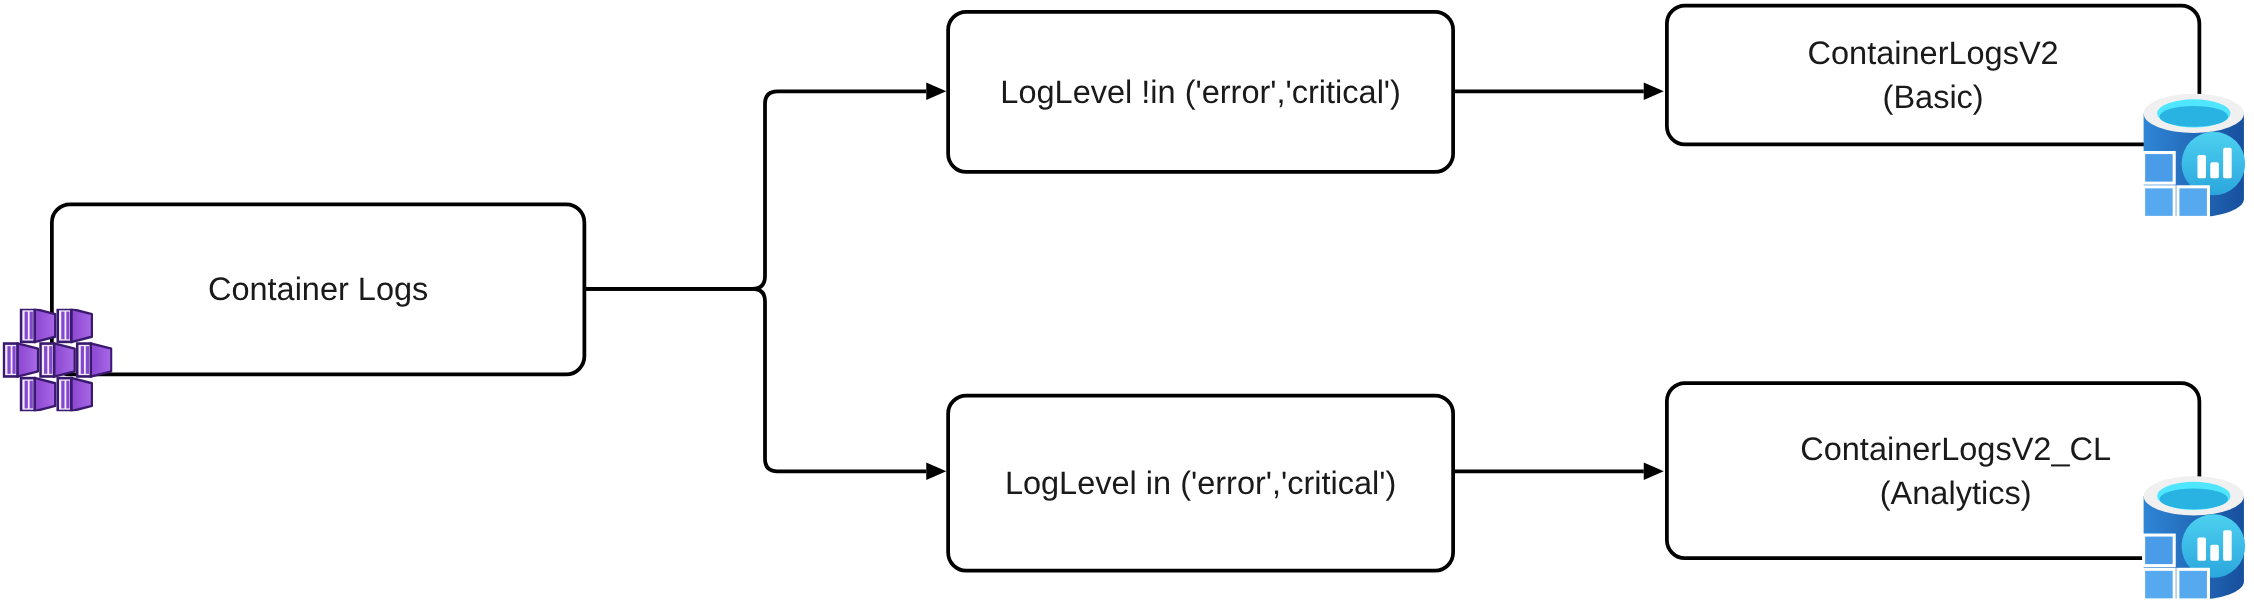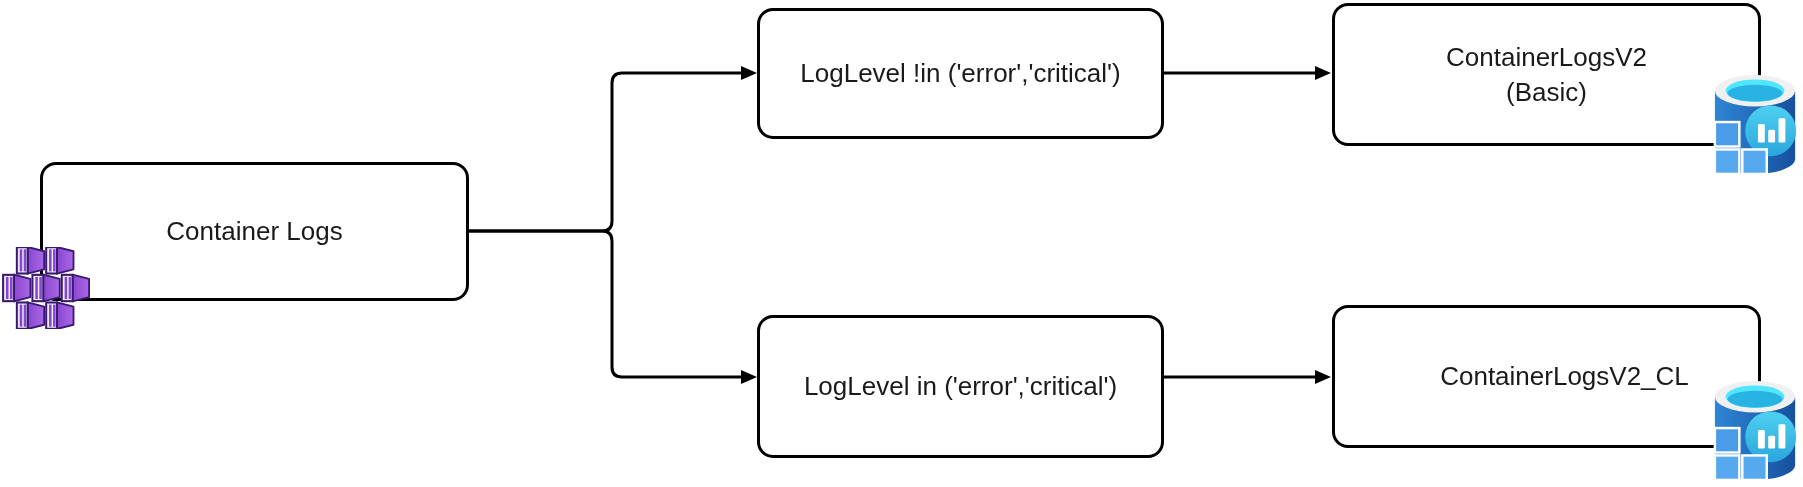--- a/index.html
+++ b/index.html
@@ -24,21 +24,21 @@
     text-align:center;
     font-size:26px;
     line-height:35px;
     color:#1a1a1a;
     z-index:2;
     white-space:nowrap;
   }
   .node-source{left:40px;top:162px;width:429px;height:139px;}
   .node-filter-top{left:757px;top:8px;width:407px;height:131px;}
   .node-filter-bottom{left:757px;top:315px;width:407px;height:143px;}
-  .node-dest-top{left:1332px;top:3px;width:429px;height:143px;}
+  .node-dest-top{left:1332px;top:3px;width:429px;height:114px;}
   .node-dest-bottom{left:1332px;top:305px;width:429px;height:143px;padding-left:36px;}
   .icon{position:absolute;z-index:3;}
   .icon-containers{left:2px;top:247px;}
   .icon-db-top{left:1710px;top:68px;}
   .icon-db-bottom{left:1710px;top:374px;}
 </style>
 </head>
 <body>
 
 <div class="canvas">
@@ -66,20 +66,21 @@
     <span>LogLevel in ('error','critical')</span>
   </div>
 
   <div class="node node-dest-top">
     <span>ContainerLogsV2</span>
     <span>(Basic)</span>
   </div>
 
   <div class="node node-dest-bottom">
     <span>ContainerLogsV2_CL</span>
+    <span>(Analytics)</span>
   </div>
 
   <svg class="icon icon-containers" width="88" height="82" viewBox="0 0 96 86" preserveAspectRatio="none">
     <defs>
       <linearGradient id="pgrad" x1="0" y1="0" x2="1" y2="0">
         <stop offset="0" stop-color="#8a46cf"></stop>
         <stop offset="1" stop-color="#a969e8"></stop>
       </linearGradient>
       <g id="cbox">
         <path d="M13,0 L31,4.5 L31,23.5 L13,28 Z" fill="url(#pgrad)" stroke="#3a1a6e" stroke-width="2" stroke-linejoin="round"></path>

